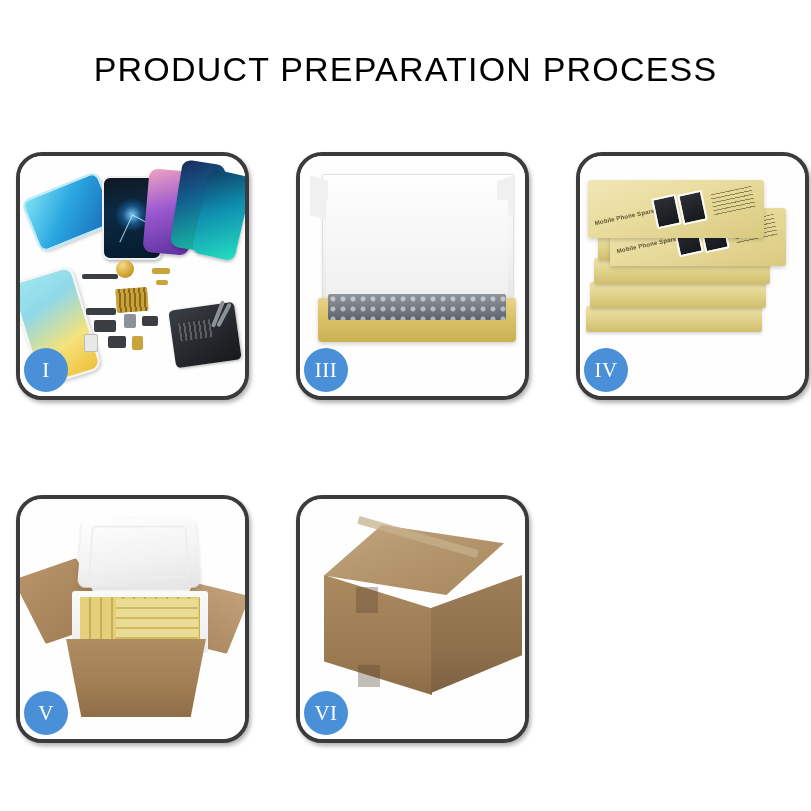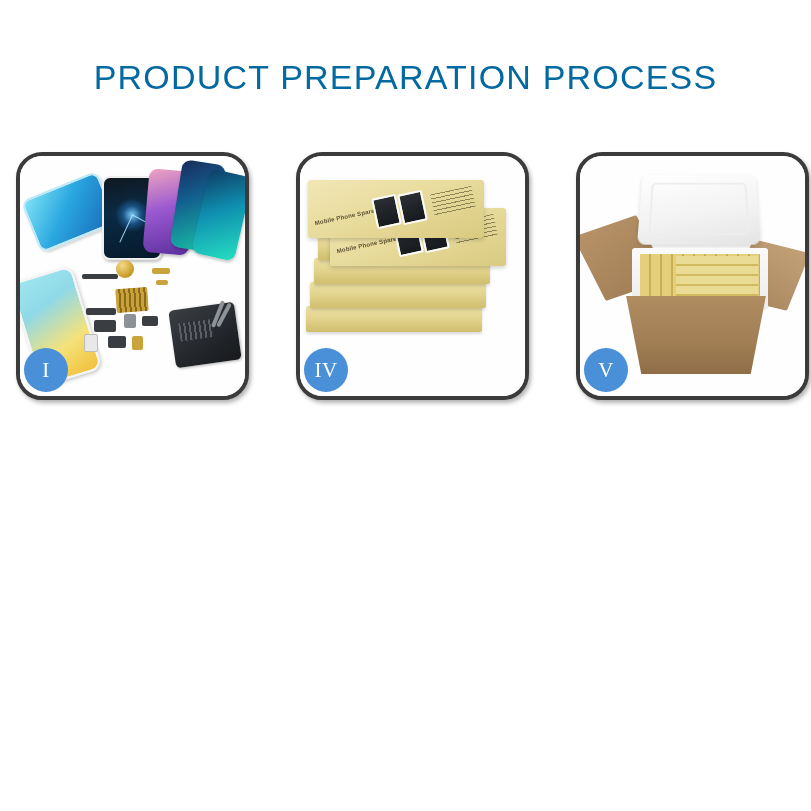--- a/index.html
+++ b/index.html
@@ -21,24 +21,24 @@
   }
 
   
   .header {
     padding-top: 42px;
     text-align: center;
   }
   .title {
     font-size: 34px;
     font-weight: 400;
-    color: #0369a1;
+    color: #000000;
     letter-spacing: 1.2px;
     line-height: 1.1;
-    margin: 17px;
+    margin: 9px;
   }
   .subtitle {
     font-size: 15.5px;
     font-weight: 400;
     color: #1c1c1c;
     letter-spacing: 0.2px;
     margin: 14px 0 0 0;
   }
 
   
@@ -498,20 +498,33 @@
         <div class="prt wht" style="left:64px;top:178px;width:12px;height:16px;"></div>
         <div class="prt" style="left:88px;top:180px;width:18px;height:12px;"></div>
         <div class="prt gold" style="left:112px;top:180px;width:11px;height:14px;"></div>
         <div class="prt lgt" style="left:196px;top:144px;width:4px;height:28px;transform:rotate(22deg);"></div>
         <div class="prt lgt" style="left:202px;top:146px;width:4px;height:26px;transform:rotate(28deg);"></div>
       </div>
       <div class="badge">I</div>
     </div>
 
 
+    <div class="panel p3">
+      <div class="panel-inner">
+        <div class="lid"></div>
+        <div class="lid-flap-l"></div>
+        <div class="lid-flap-r"></div>
+        <div class="foam"></div>
+        <div class="tray-edge-l"></div>
+        <div class="tray-edge-r"></div>
+        <div class="tray"></div>
+        <div class="tray-inner"></div>
+      </div>
+      <div class="badge">III</div>
+    </div>
 
     <div class="panel p4">
       <div class="panel-inner">
         <div class="stack">
           <div class="box" style="left:6px;  top:150px;"></div>
           <div class="box" style="left:10px; top:126px;"></div>
           <div class="box" style="left:14px; top:102px;"></div>
           <div class="box" style="left:18px; top:78px;"></div>
 
           <div class="lidtop" style="left:30px; top:52px;">
@@ -538,15 +551,26 @@
         <div class="flap-r"></div>
         <div class="foam-lid"></div>
         <div class="foam-body"></div>
         <div class="content"></div>
         <div class="content2"></div>
         <div class="carton"></div>
       </div>
       <div class="badge">V</div>
     </div>
 
+    <div class="panel p6">
+      <div class="panel-inner">
+        <div class="cube-top"></div>
+        <div class="cube-left"></div>
+        <div class="cube-right"></div>
+        <div class="tape"></div>
+        <div class="seam" style="left:56px;top:88px;width:22px;height:26px;"></div>
+        <div class="seam" style="left:58px;top:166px;width:22px;height:22px;"></div>
+      </div>
+      <div class="badge">VI</div>
+    </div>
 
   </div>
 </div>
 
 </body></html>

